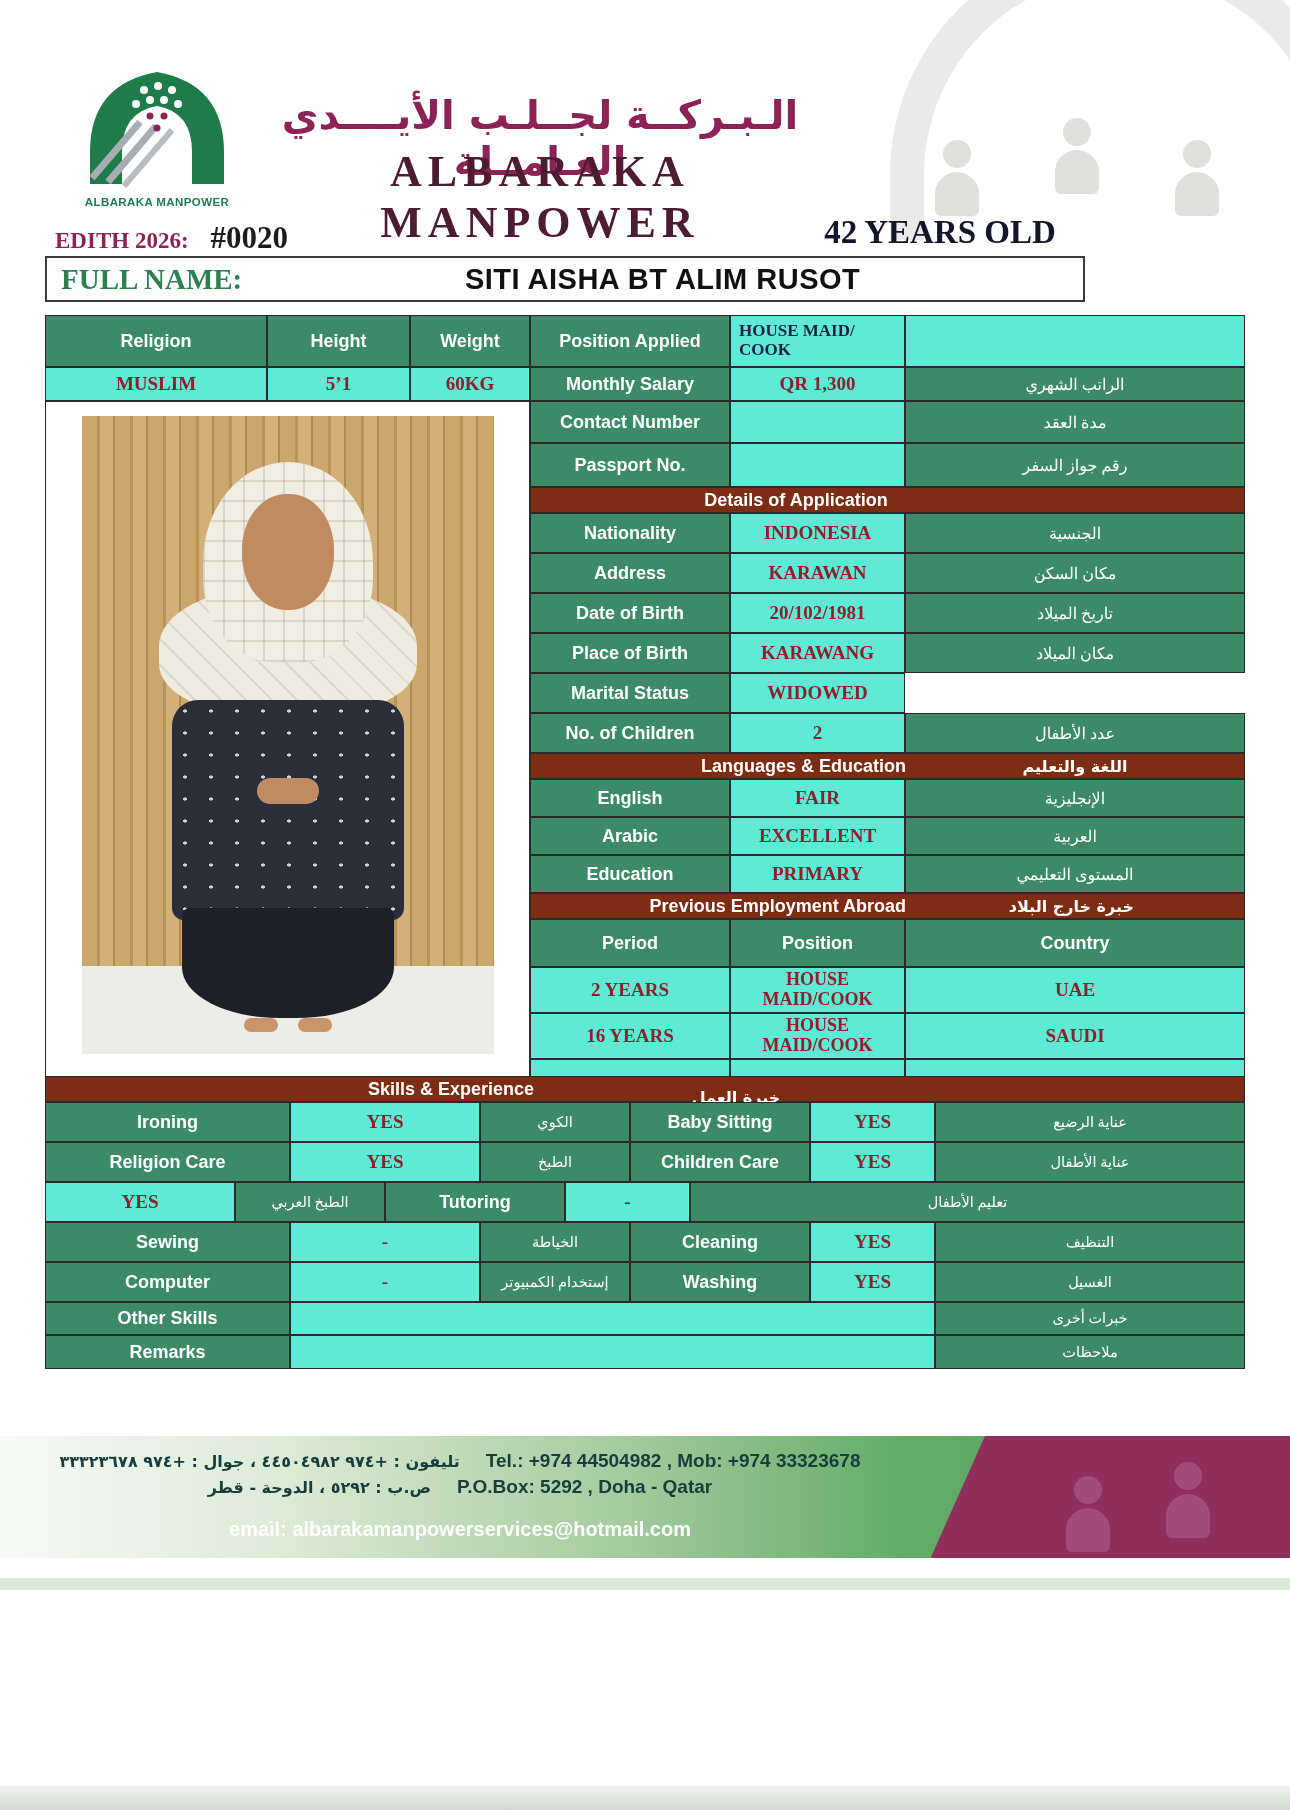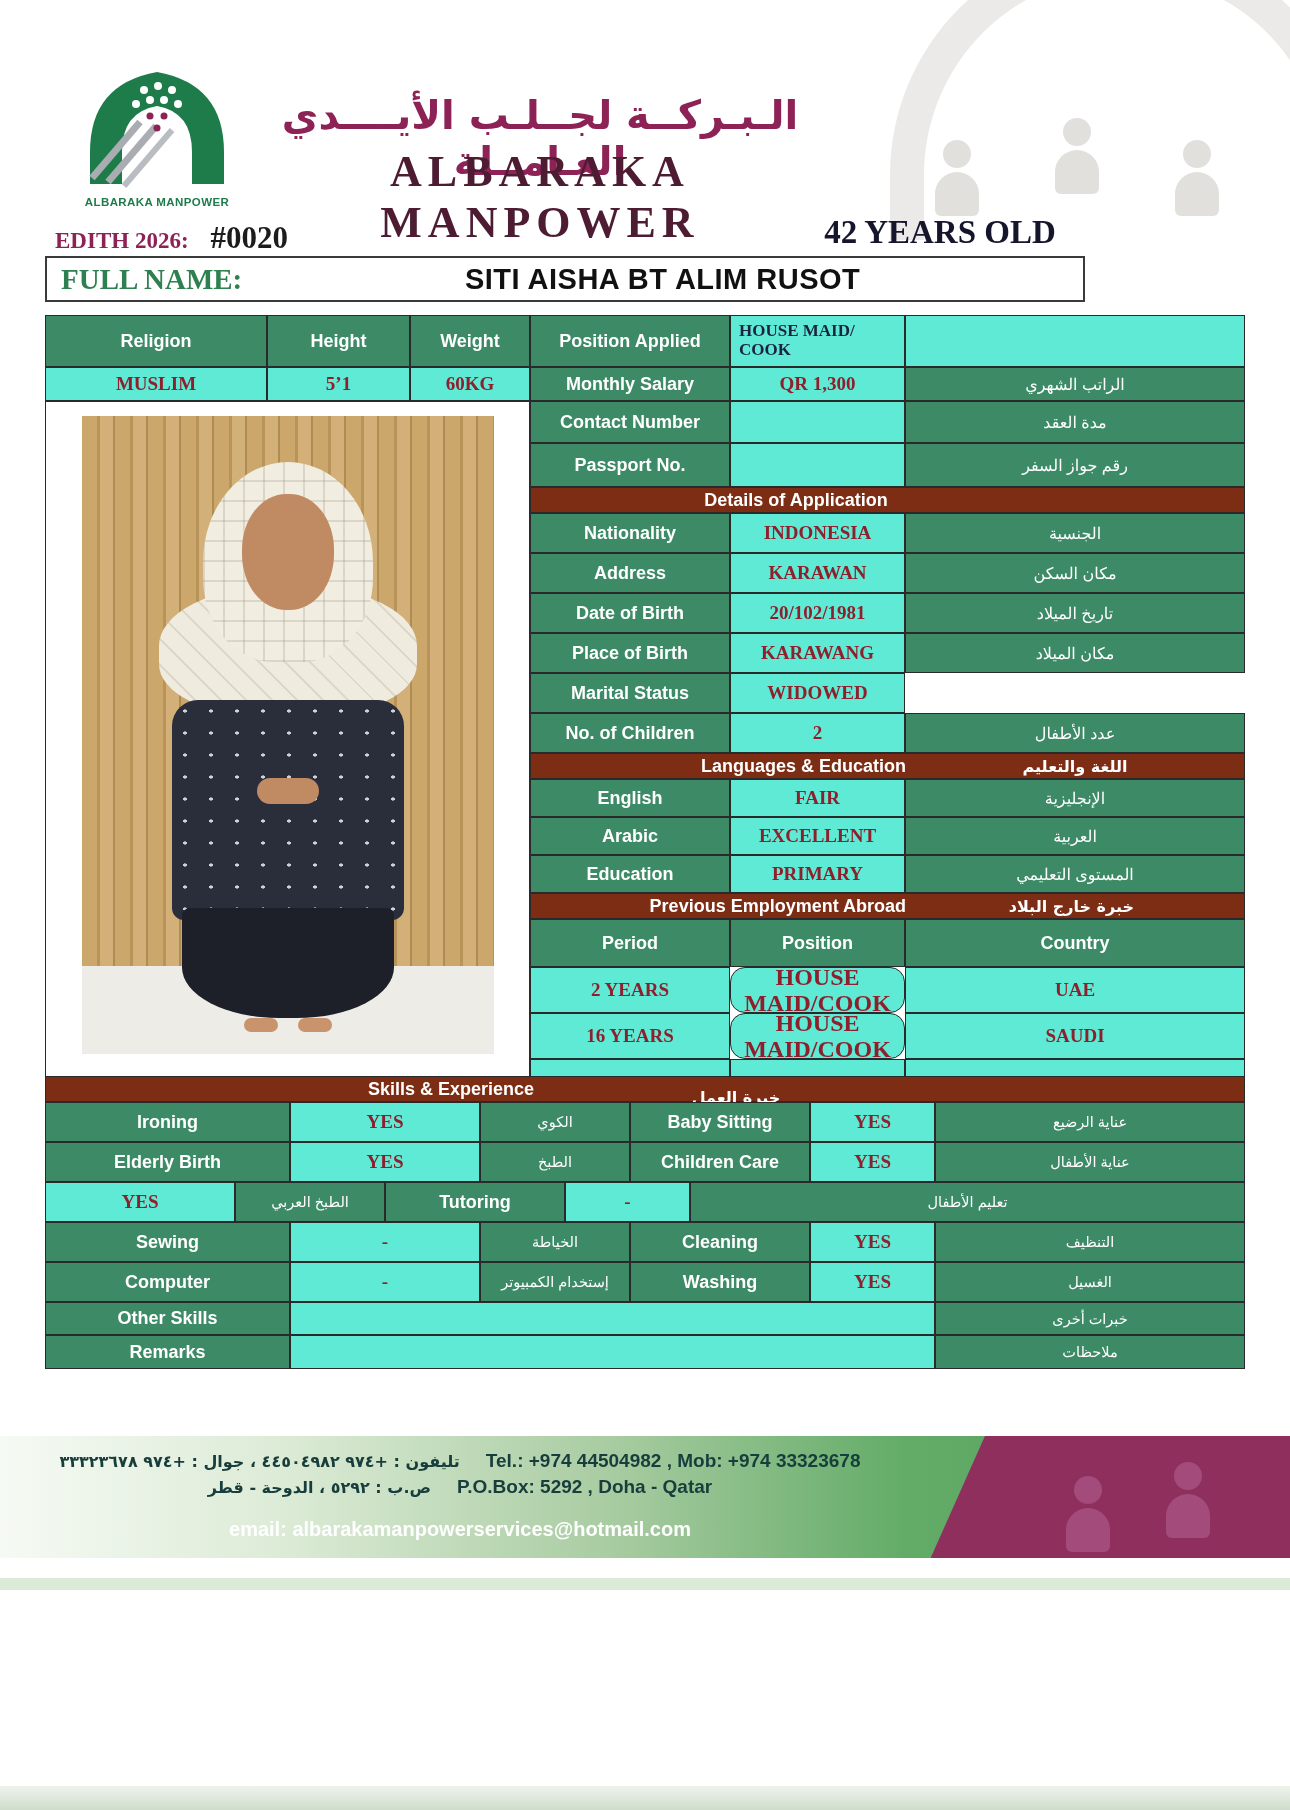--- a/index.html
+++ b/index.html
@@ -34,32 +34,32 @@
   .fn-value { flex:1; text-align:center; font-weight:bold; font-size:29px; color:#111; letter-spacing:.5px; }
 
   
   .main-table { position:absolute; left:45px; top:315px; width:1200px; display:flex; }
   .left-col  { width:485px; display:flex; flex-direction:column; }
   .right-col { flex:1; display:flex; flex-direction:column; }
   .trow { display:flex; }
   .cell { border:1px solid #2a2a2a; display:flex; align-items:center; justify-content:center; }
   .g   { background:#3d8b66; color:#fff; font-weight:bold; font-size:18px; }
   .w   { background:#5eead4; color:#8e1f2c; font-family:"Liberation Serif", serif; font-weight:bold; font-size:19px; text-align:center; }
-  .arc { background:#3d8b66; color:#fff; font-family:Liberation Sans, sans-serif; direction:rtl; font-size:16px; }
+  .arc { background:#3d8b66; color:#fff; font-family:Liberation Serif, serif; direction:rtl; font-size:16px; }
   .bar { display:flex; align-items:center; background:#7d2d13; color:#fff; font-weight:bold; font-size:18px; border:1px solid #2a2a2a; }
   .bar-en { text-align:center; }
   .bar-ar { flex:1; text-align:center; font-family:"DejaVu Sans", sans-serif; direction:rtl; font-weight:bold; font-size:16px; }
   .bar-ar.left { text-align:right; padding-right:110px; flex:1; }
   .h52{height:52px} .h34{height:34px} .h42{height:42px} .h44{height:44px}
   .h26{height:26px} .h40{height:40px} .h38{height:38px} .h32{height:48px}
   .h46{height:46px} .h33{height:33px}
   .c222{width:222px} .c143{width:143px} .c120{flex:1}
   .c200{width:200px} .c175{width:175px} .c340{flex:1}
   .pos-val { justify-content:flex-start; text-align:left; padding-left:8px; color:#1c2240; font-size:17px; line-height:1.1; }
-  .emp-pos { line-height:1.1; font-size:24px;border-radius:15px; }
+  .emp-pos { line-height:1.1; font-size:18px; }
   .w530 { width:530px; text-align:center; }
   .w375 { width:375px; text-align:right; }
 
   
   .photo-cell { flex:1; border:1px solid #2a2a2a; background:#fff; display:flex; align-items:flex-start; justify-content:center; }
   .photo { position:relative; margin-top:14px; width:412px; height:638px; overflow:hidden;
            background:repeating-linear-gradient(90deg,#cba76c 0 15px,#b8935a 15px 18px,#d2b077 18px 31px,#b08c55 31px 33px); }
   .photo-floor { position:absolute; left:0; bottom:0; width:100%; height:88px; background:#eeece6; }
   .fig { position:absolute; left:50%; transform:translateX(-50%); }
   .hijab-top { top:46px; width:170px; height:200px; background:#f1ede1; border-radius:50% 50% 42% 42%;
@@ -286,21 +286,21 @@
   <div class="skills-table">
     <div class="trow h40">
       <div class="cell g s245">Ironing</div>
       <div class="cell w s190">YES</div>
       <div class="cell arc s150 sk-ar">الكوي</div>
       <div class="cell g s180">Baby Sitting</div>
       <div class="cell w s125">YES</div>
       <div class="cell arc s310 sk-ar">عناية الرضيع</div>
     </div>
     <div class="trow h40">
-      <div class="cell g s245">Elderly Birth</div>
+      <div class="cell g s245">Religion Care</div>
       <div class="cell w s190">YES</div>
       <div class="cell arc s150 sk-ar">الطبخ</div>
       <div class="cell g s180">Children Care</div>
       <div class="cell w s125">YES</div>
       <div class="cell arc s310 sk-ar">عناية الأطفال</div>
     </div>
     <div class="trow h40">
       <div class="cell w s190">YES</div>
       <div class="cell arc s150 sk-ar">الطبخ العربي</div>
       <div class="cell g s180">Tutoring</div>

